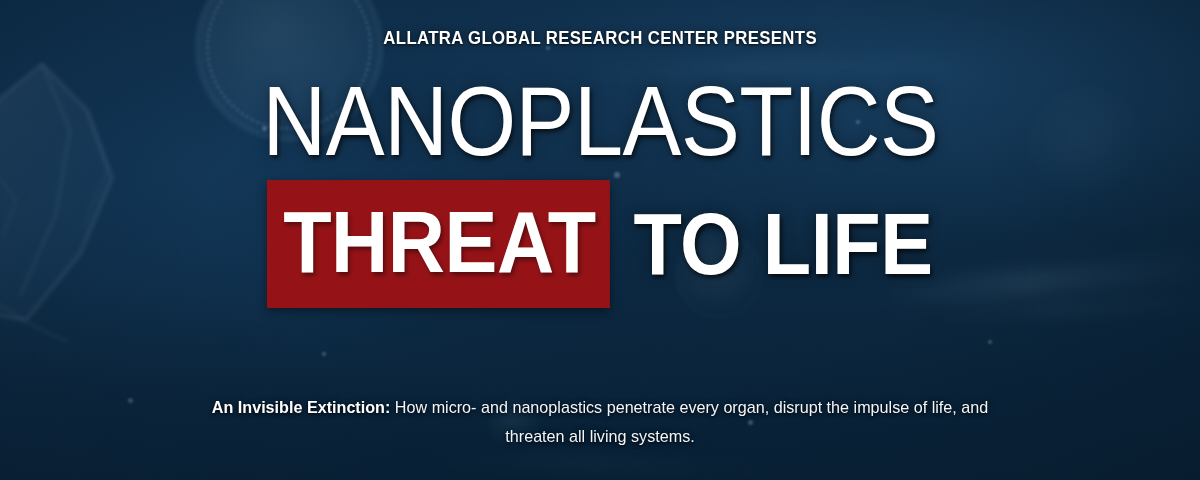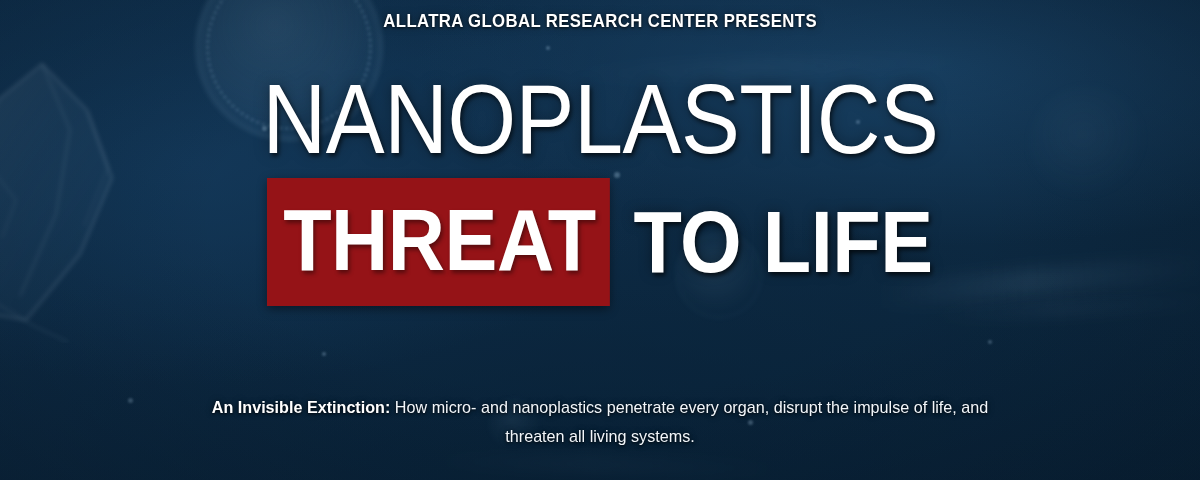--- a/index.html
+++ b/index.html
@@ -95,35 +95,35 @@
     background:rgba(185,220,245,0.30);
     filter:blur(1.1px);
     pointer-events:none;
   }
 
   
   .content {
     position:relative; z-index:5;
     width:1200px; height:480px;
     display:flex; flex-direction:column; align-items:center;
-    padding-top:11px;
+    padding-top:28px;
   }
 
   .eyebrow {
     font-size:18px;
     font-weight:bold;
     letter-spacing:0.4px;
     color:#ffffff;
     transform:scaleX(0.93);
     white-space:nowrap;
     text-shadow:0 1px 3px rgba(0,0,0,0.75), 0 0 9px rgba(0,0,0,0.45);
   }
 
   .title-block {
-    margin-top:40px;
+    margin-top:25px;
     display:flex; flex-direction:column; align-items:center;
     width:100%;
   }
 
   .title-line1 {
     font-size:98px;
     line-height:0.96;
     font-weight:400;
     letter-spacing:-0.5px;
     color:#ffffff;

